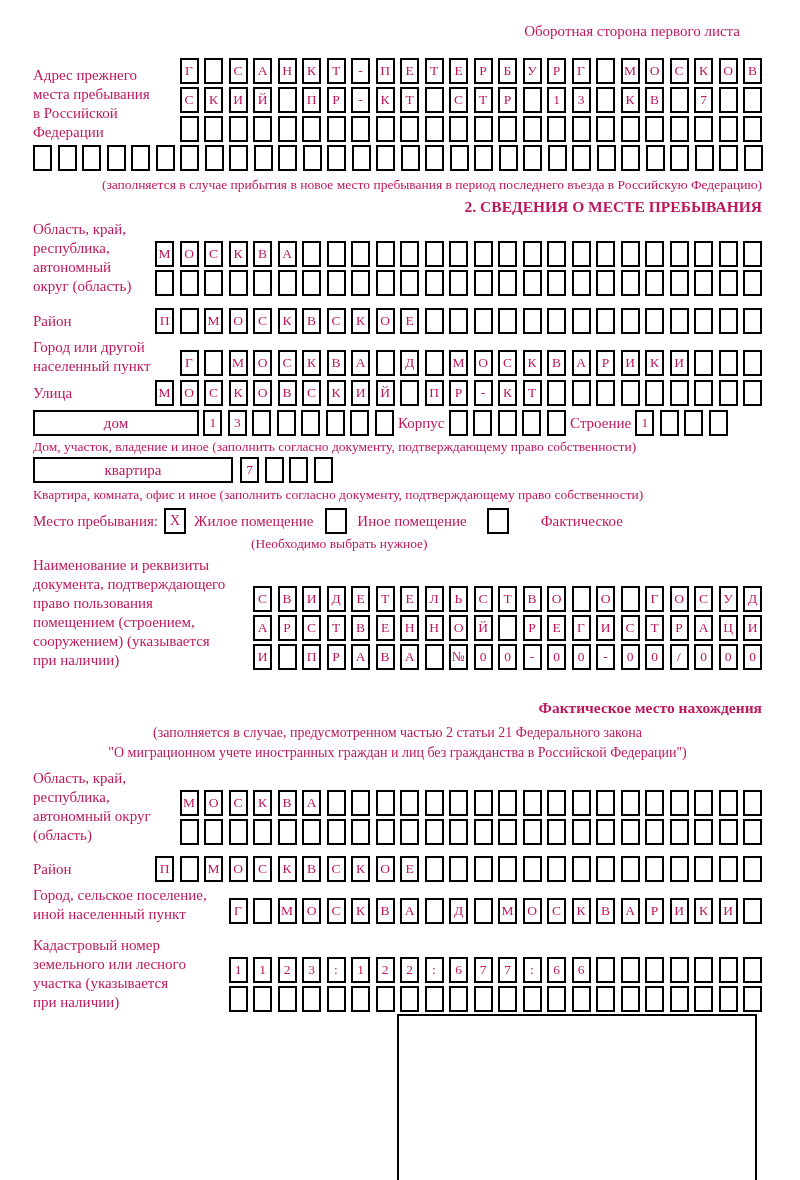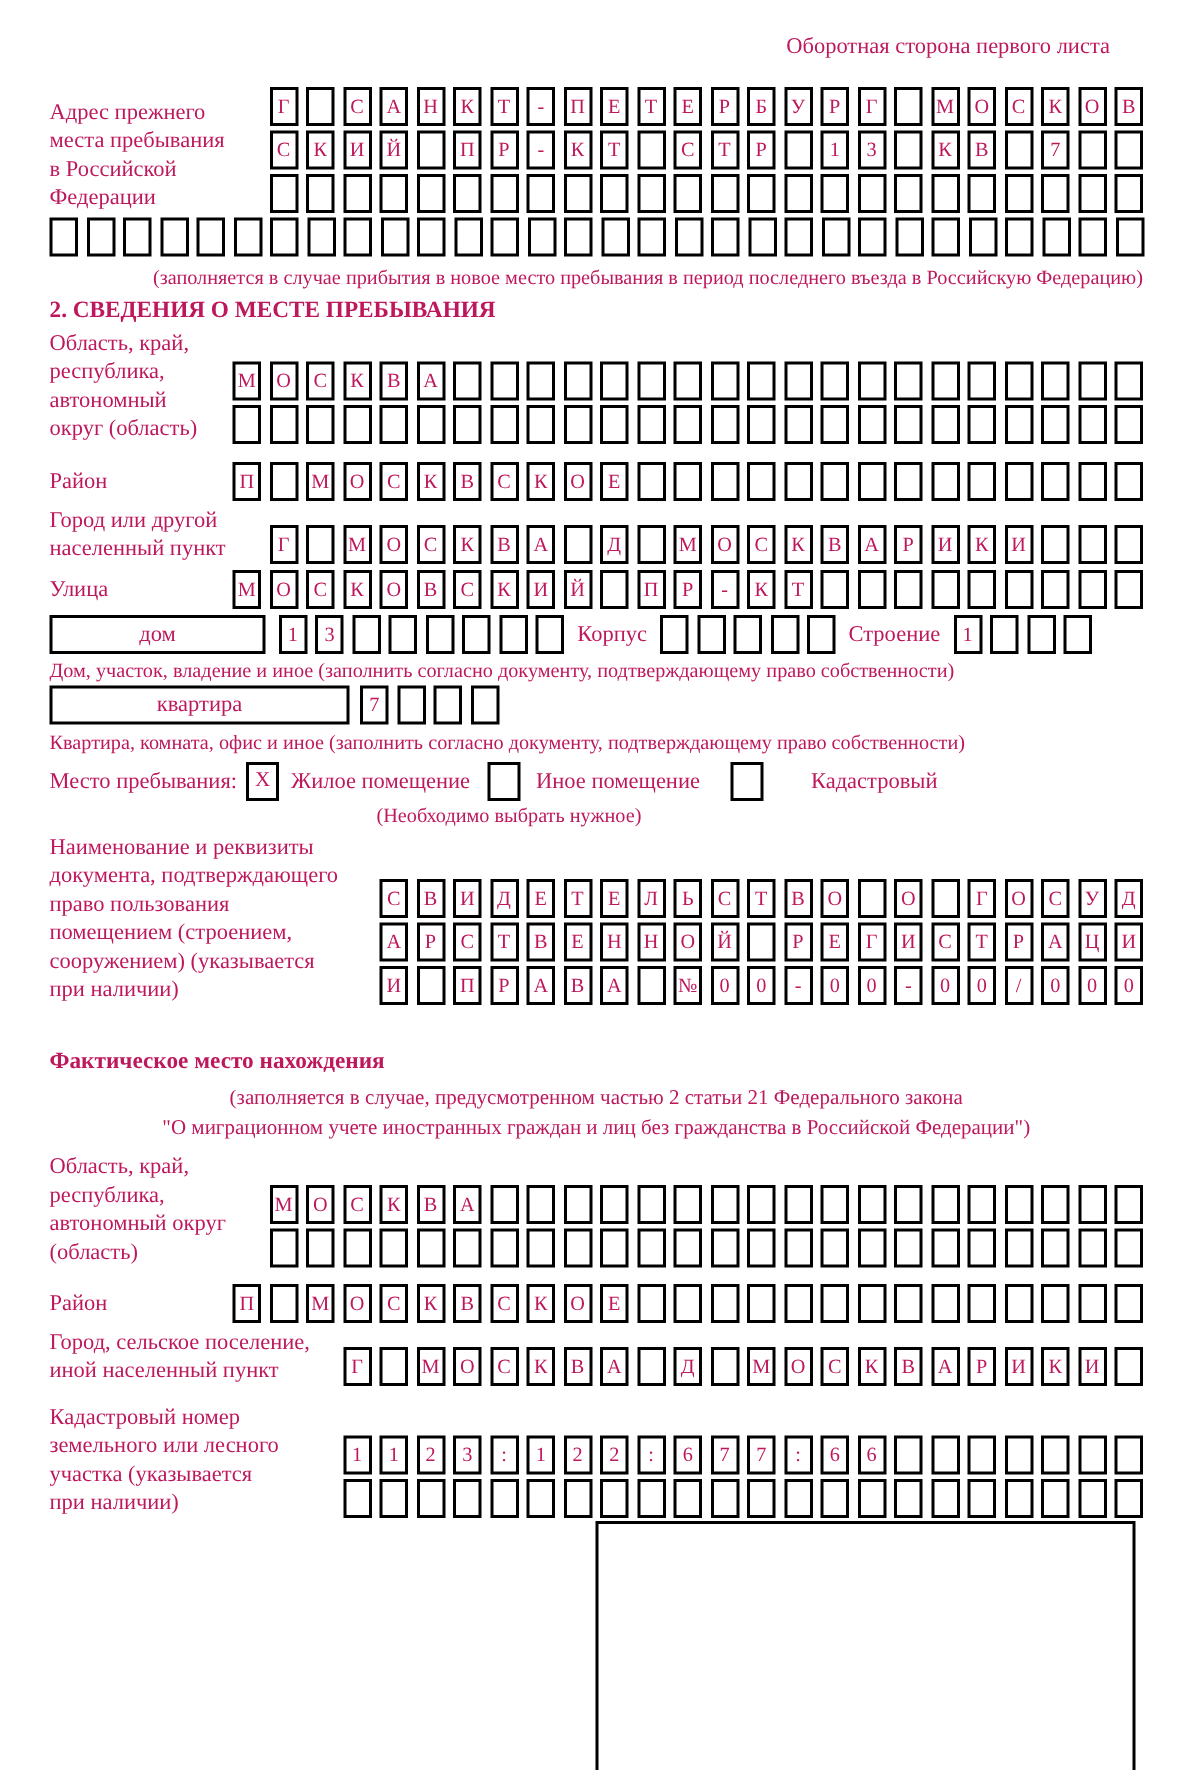--- a/index.html
+++ b/index.html
@@ -15,21 +15,21 @@
   .rowstack { display:flex; flex-direction:column; gap:3px; margin-left:auto; }
   .cellrow { display:flex; gap:5.5px; }
   .right { margin-left:auto; }
   .cell {
     flex:0 0 19px; width:19px; height:26px; box-sizing:border-box;
     border:2px solid #000; display:flex; align-items:center; justify-content:center;
     font-size:13.5px; background:#fff;
   }
   .note { font-size:13.5px; line-height:17px; }
   .center { text-align:right; }
-  .sec-title { text-align:left; font-weight:bold; font-size:15.5px; line-height:19px; }
+  .sec-title { text-align:right; font-weight:bold; font-size:15.5px; line-height:19px; }
   .wbox {
     height:26px; box-sizing:border-box; border:2px solid #000;
     display:flex; align-items:center; justify-content:center; font-size:15px; background:#fff;
   }
   .chk {
     width:22px; height:26px; box-sizing:border-box; border:2px solid #000;
     display:flex; align-items:center; justify-content:center; font-size:14px; background:#fff;
   }
   .house-row { display:flex; align-items:center; justify-content:space-between; margin-right:34px; }
   .stay-row { display:flex; align-items:center; }
@@ -324,21 +324,21 @@
         <span class="cell"></span>
         <span class="cell"></span>
         <span class="cell"></span>
         <span class="cell"></span>
         <span class="cell"></span>
         <span class="cell"></span>
       </div>
   </div>
 
   <div class="houses houses-row house-row mt4">
-    <div class="wbox" style="width:144px">дом</div>
+    <div class="wbox" style="width:166px">дом</div>
     <div class="cellrow">
         <span class="cell">1</span>
         <span class="cell">3</span>
         <span class="cell"></span>
         <span class="cell"></span>
         <span class="cell"></span>
         <span class="cell"></span>
         <span class="cell"></span>
         <span class="cell"></span>
       </div>
@@ -371,21 +371,21 @@
   </div>
   <div class="note mt3">Квартира, комната, офис и иное (заполнить согласно документу, подтверждающему право собственности)</div>
 
   <div class="stay-row mt5">
     <div class="label label-mid">Место пребывания:</div>
     <div class="chk" style="margin-left:6px">X</div>
     <div class="label label-mid" style="margin-left:8px">Жилое помещение</div>
     <div class="chk" style="margin-left:12px"></div>
     <div class="label label-mid" style="margin-left:10px">Иное помещение</div>
     <div class="chk" style="margin-left:20px"></div>
-    <div class="label label-mid" style="margin-left:32px">Кадастровый</div>
+    <div class="label label-mid" style="margin-left:32px">Фактическое</div>
   </div>
   <div class="note" style="margin-left:218px;margin-top:1px">(Необходимо выбрать нужное)</div>
 
   <div class="field mt4">
     <div class="label">
         <div>Наименование и реквизиты</div>
         <div>документа, подтверждающего</div>
         <div>право пользования</div>
         <div>помещением (строением,</div>
         <div>сооружением) (указывается</div>

